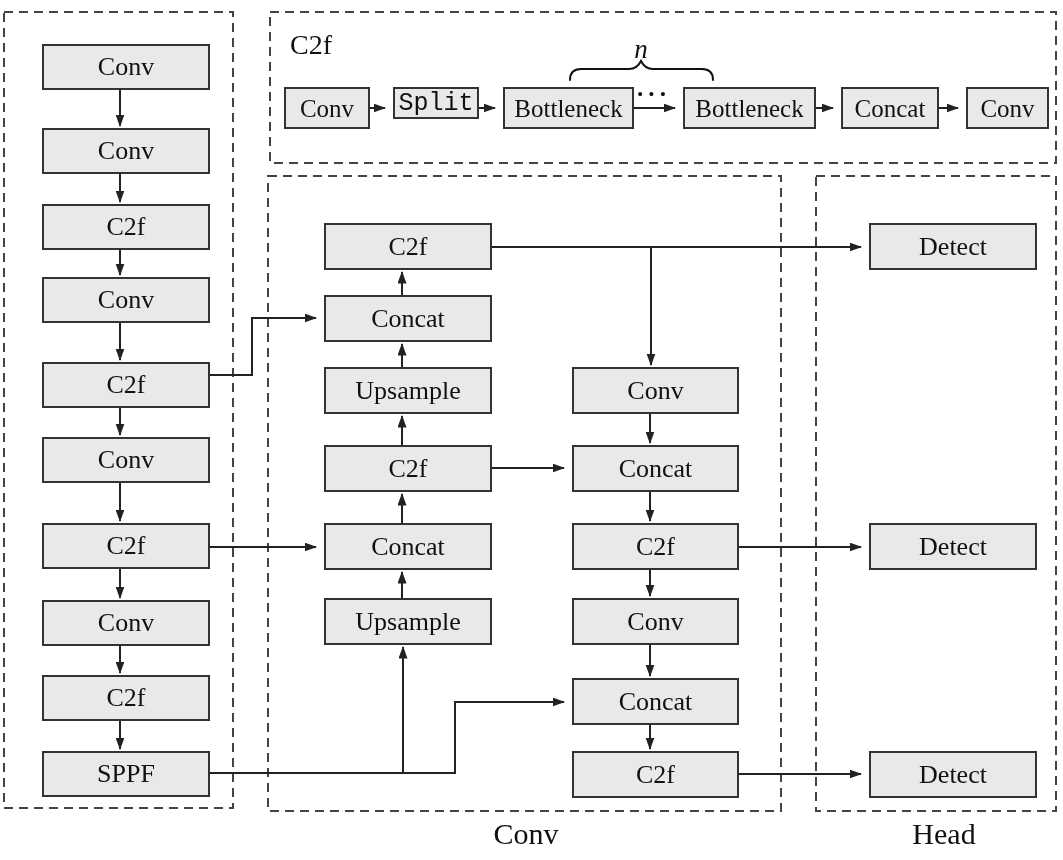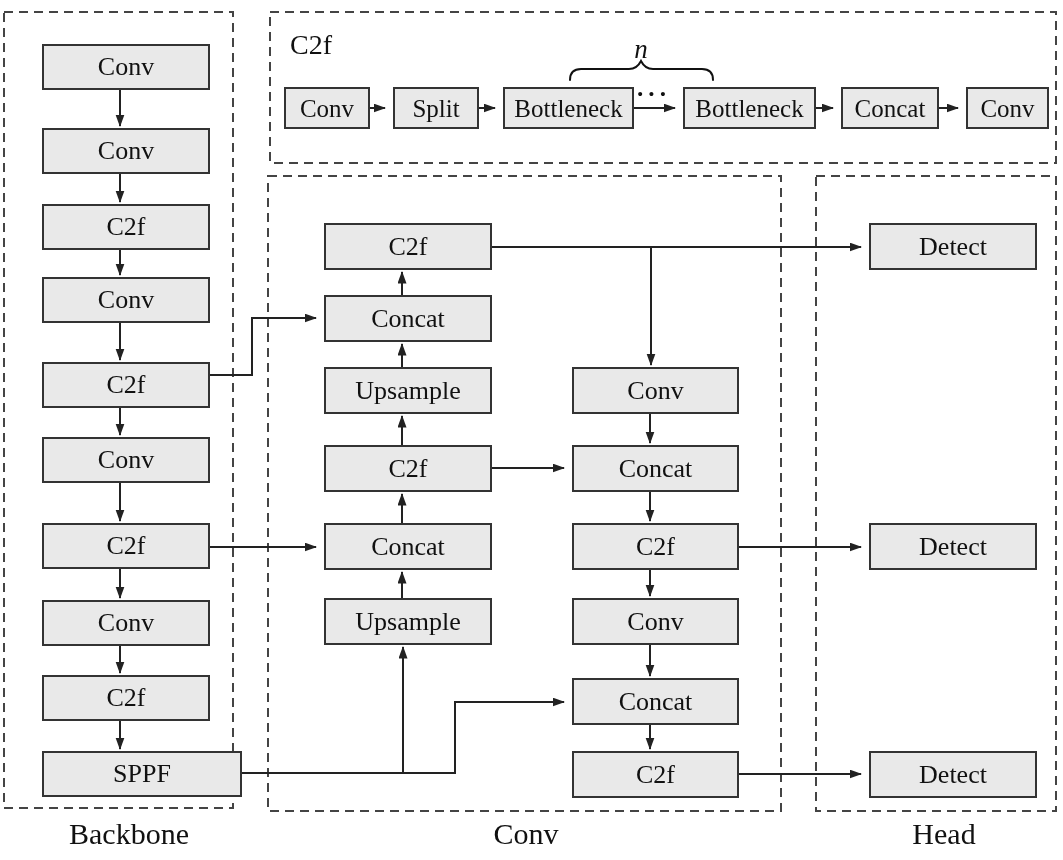--- a/index.html
+++ b/index.html
@@ -131,52 +131,51 @@
       <path class="conn" marker-end="url(#ah)" d="M733,547 H861"></path>
       <path class="conn" marker-end="url(#ah)" d="M733,774 H861"></path>
     </g>
   </svg>
 
   <div class="floating-label diagram-title" style="left:290px; top:31px;">C2f</div>
   <div class="floating-label repeat-n" style="left:620px; top:36px; width:42px;">n</div>
   <div class="floating-label ellipsis" style="left:627px; top:81px; width:52px;">···</div>
 
   <div class="node node-sm" style="left:278px; top:87px; width:86px; height:42px;">Conv</div>
-  <div class="node node-sm" style="left:387px; top:87px; width:86px; height:42px;">Split</div>
+  <div class="node node-sm" style="left:387px; top:87px; width:86px; height:32px;font-family:Liberation Mono, monospace;">Split</div>
   <div class="node node-sm" style="left:497px; top:87px; width:131px; height:42px;">Bottleneck</div>
   <div class="node node-sm" style="left:677px; top:87px; width:133px; height:42px;">Bottleneck</div>
   <div class="node node-sm" style="left:835px; top:87px; width:98px; height:42px;">Concat</div>
   <div class="node node-sm" style="left:960px; top:87px; width:83px; height:42px;">Conv</div>
 
   <div class="node" style="left:36px; top:44px; width:168px; height:46px;">Conv</div>
   <div class="node" style="left:36px; top:128px; width:168px; height:46px;">Conv</div>
   <div class="node" style="left:36px; top:204px; width:168px; height:46px;">C2f</div>
   <div class="node" style="left:36px; top:277px; width:168px; height:46px;">Conv</div>
   <div class="node" style="left:36px; top:362px; width:168px; height:46px;">C2f</div>
   <div class="node" style="left:36px; top:437px; width:168px; height:46px;">Conv</div>
   <div class="node" style="left:36px; top:523px; width:168px; height:46px;">C2f</div>
   <div class="node" style="left:36px; top:600px; width:168px; height:46px;">Conv</div>
   <div class="node" style="left:36px; top:675px; width:168px; height:46px;">C2f</div>
-  <div class="node" style="left:36px; top:751px; width:200px; height:46px;">SPPF</div>
+  <div class="node" style="left:36px; top:751px; width:168px; height:46px;">SPPF</div>
 
   <div class="node" style="left:318px; top:223px; width:168px; height:47px;">C2f</div>
   <div class="node" style="left:318px; top:295px; width:168px; height:47px;">Concat</div>
   <div class="node" style="left:318px; top:367px; width:168px; height:47px;">Upsample</div>
   <div class="node" style="left:318px; top:445px; width:168px; height:47px;">C2f</div>
   <div class="node" style="left:318px; top:523px; width:168px; height:47px;">Concat</div>
   <div class="node" style="left:318px; top:598px; width:168px; height:47px;">Upsample</div>
 
   <div class="node" style="left:566px; top:367px; width:167px; height:47px;">Conv</div>
   <div class="node" style="left:566px; top:445px; width:167px; height:47px;">Concat</div>
   <div class="node" style="left:566px; top:523px; width:167px; height:47px;">C2f</div>
   <div class="node" style="left:566px; top:598px; width:167px; height:47px;">Conv</div>
   <div class="node" style="left:566px; top:678px; width:167px; height:47px;">Concat</div>
   <div class="node" style="left:566px; top:751px; width:167px; height:47px;">C2f</div>
 
   <div class="node" style="left:863px; top:223px; width:168px; height:47px;">Detect</div>
   <div class="node" style="left:863px; top:523px; width:168px; height:47px;">Detect</div>
   <div class="node" style="left:863px; top:751px; width:168px; height:47px;">Detect</div>
 
-  <div class="floating-label region-label" style="left:29px; top:819px; width:200px;">Backbone</div>
   <div class="floating-label region-label" style="left:426px; top:819px; width:200px;">Conv</div>
   <div class="floating-label region-label" style="left:844px; top:819px; width:200px;text-align:center;">Head</div>
 
 </div>
 
 </body></html>

